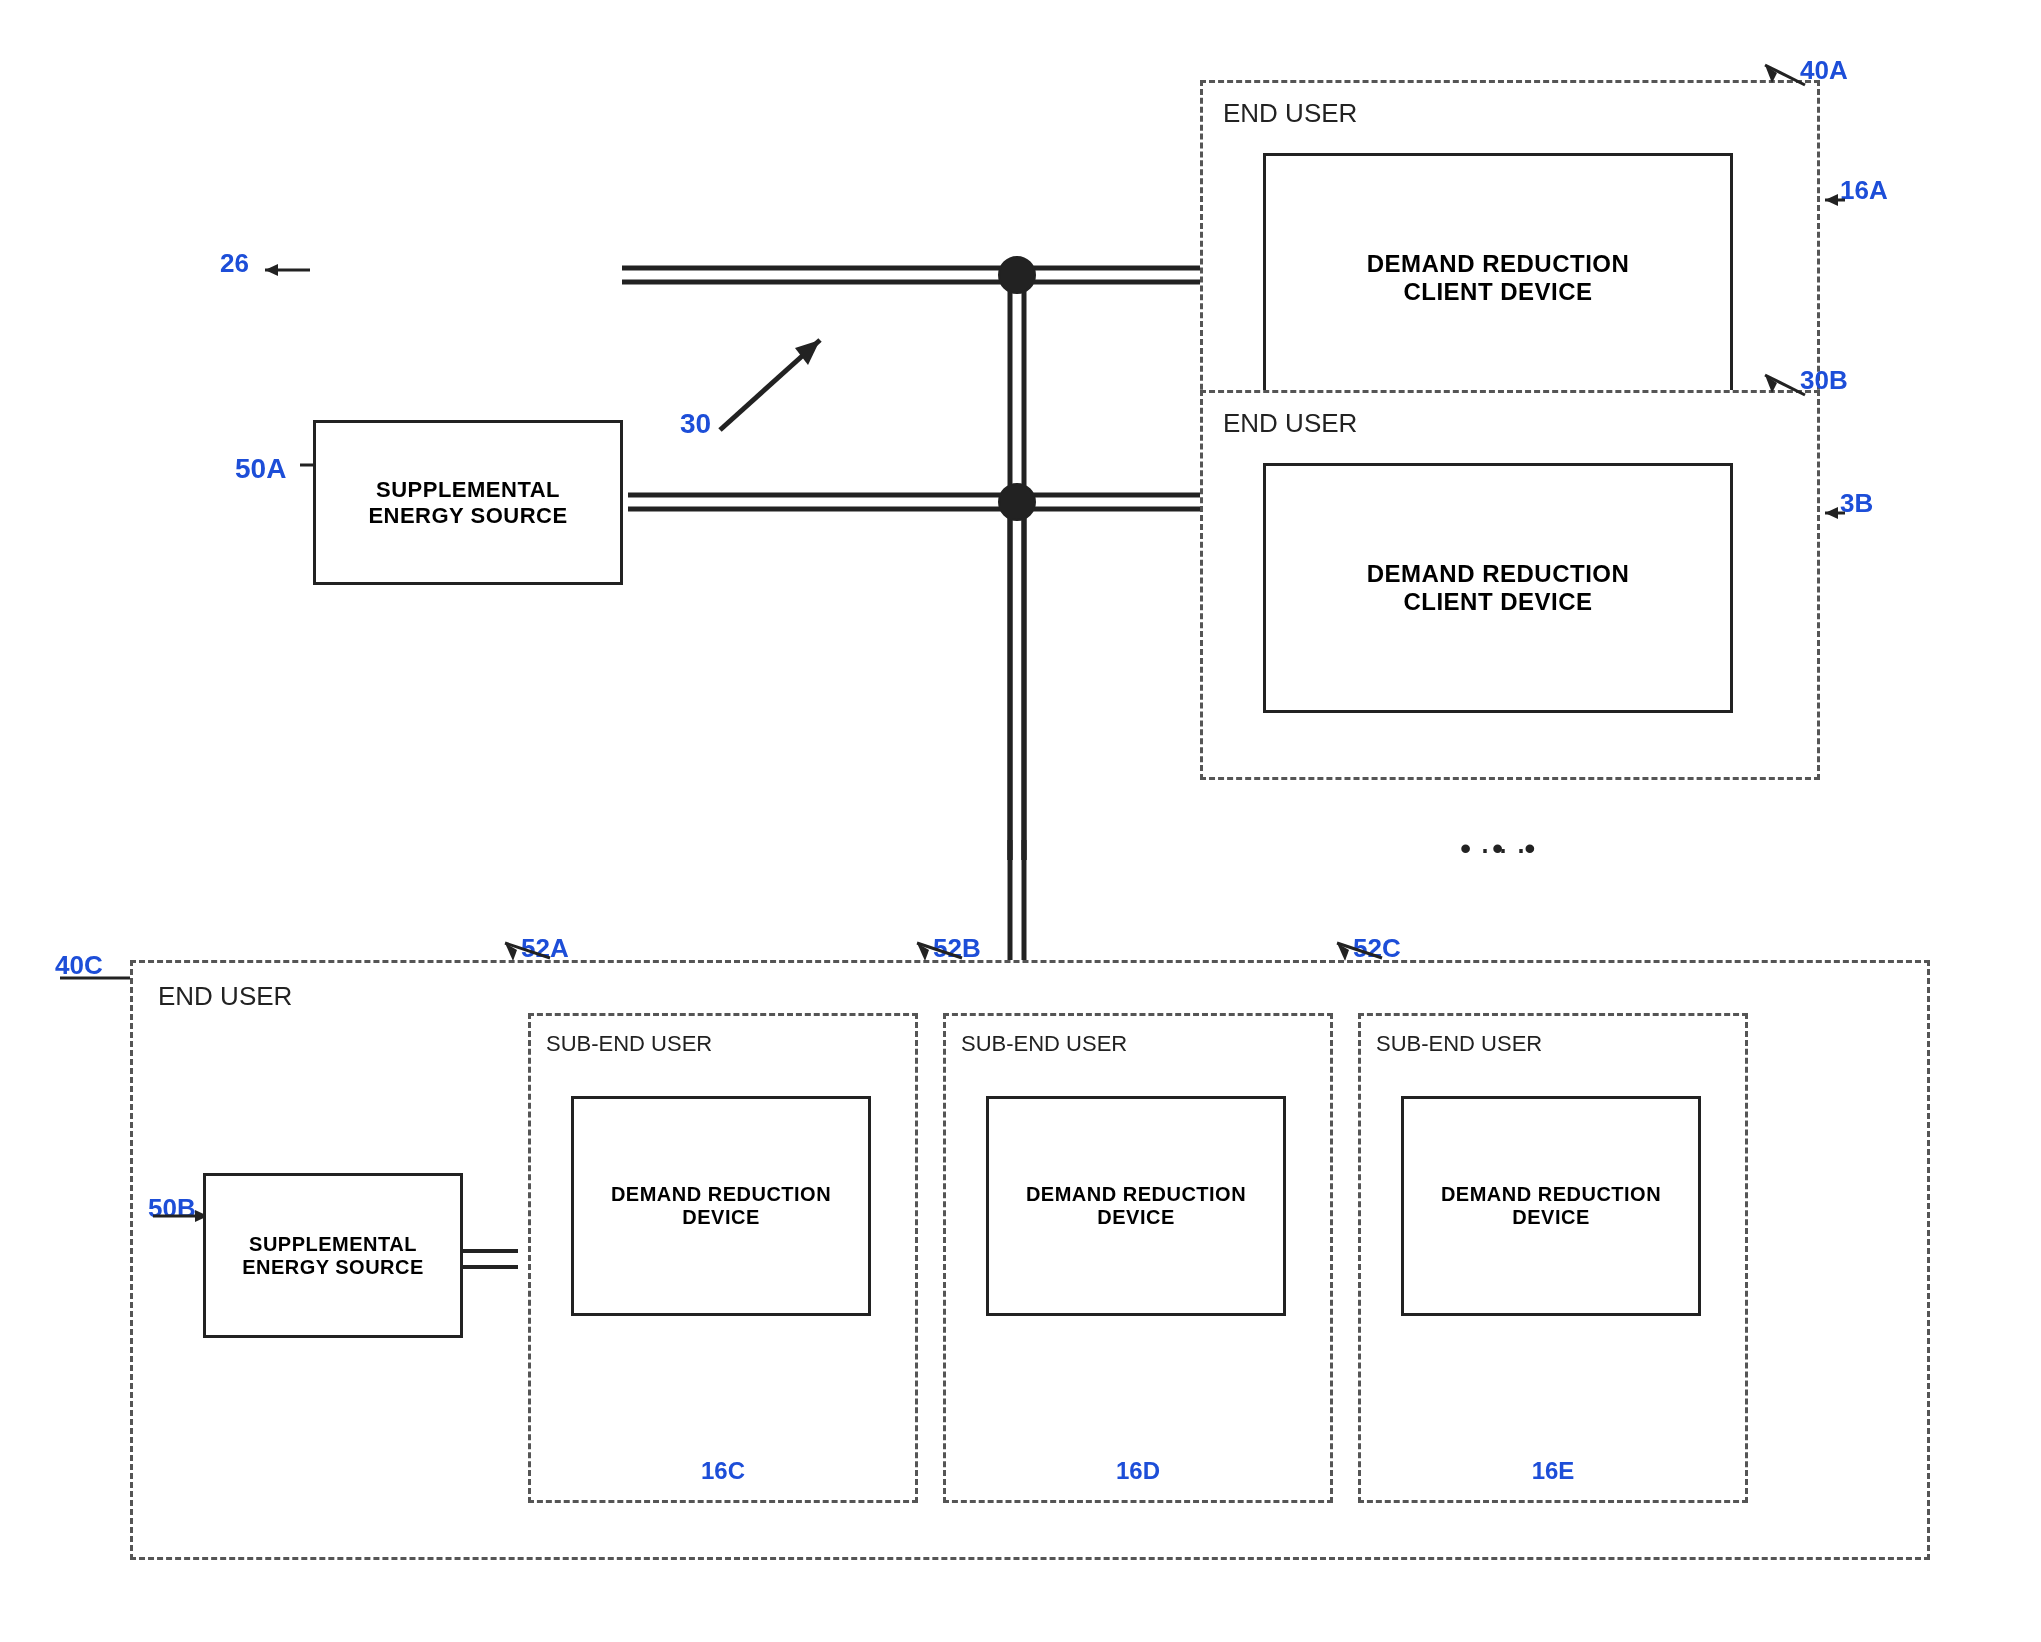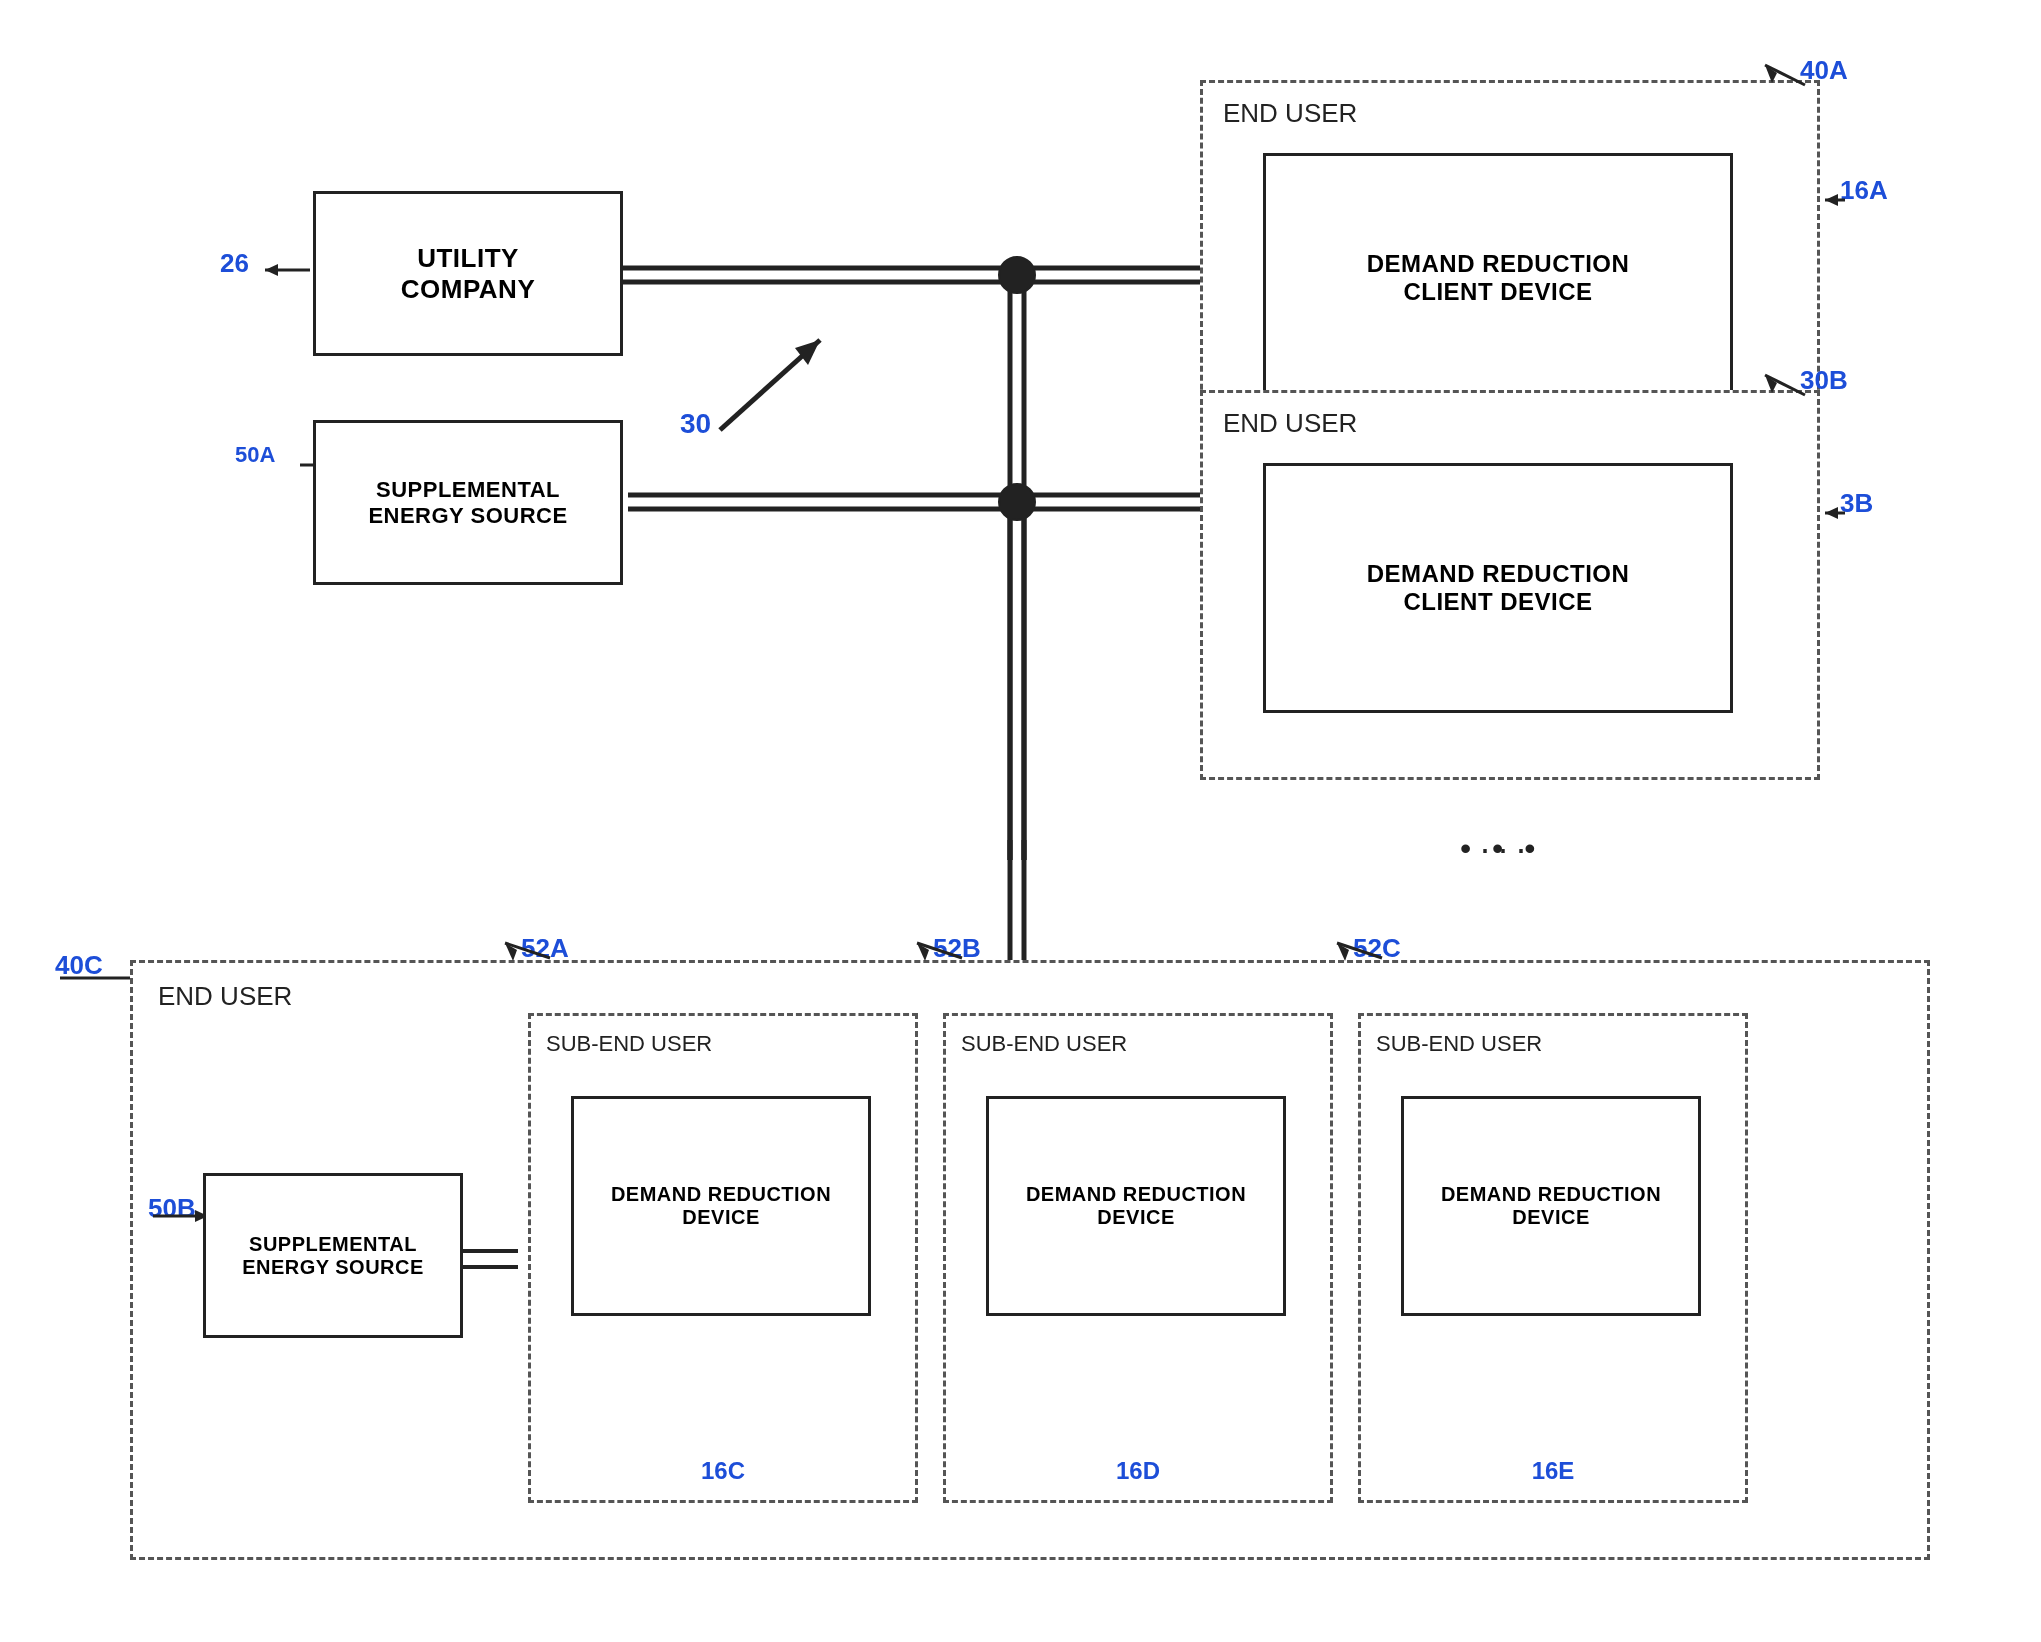--- a/index.html
+++ b/index.html
@@ -111,24 +111,20 @@
 
   </svg>
 
   <div class="label-bold" style="left:220px; top:248px; font-size:26px;">26</div>
 
   <svg style="position:absolute;left:260px;top:255px;width:60px;height:30px;">
     <line x1="50" y1="15" x2="5" y2="15" stroke="#222" stroke-width="3"></line>
     <polygon points="5,15 18,9 18,21" fill="#222"></polygon>
   </svg>
 
-  <div class="box" style="left:313px; top:191px; width:310px; height:165px; font-size:26px;">
-    <span style="white-space:pre-line;">UTILITY
-COMPANY</span>
-  </div>
 
   <div class="box-dashed" style="left:1200px; top:80px; width:620px; height:390px;">
     <span class="label" style="position:absolute; top:15px; left:20px; font-size:26px; font-weight:normal;">END USER</span>
 
     <div class="box" style="position:absolute; left:60px; top:70px; width:470px; height:250px; font-size:24px;">
       <span style="white-space:pre-line; text-align:center;">DEMAND REDUCTION<br>CLIENT DEVICE</span>
     </div>
   </div>
 
   <div class="label-bold" style="left:1800px; top:55px; font-size:26px;">40A</div>
@@ -156,21 +152,21 @@
     <line x1="55" y1="30" x2="15" y2="10" stroke="#222" stroke-width="3"></line>
     <polygon points="15,10 27,18 22,28" fill="#222"></polygon>
   </svg>
 
   <div class="label-bold" style="left:1840px; top:488px; font-size:26px;">3B</div>
   <svg style="position:absolute;left:1820px;top:498px;width:30px;height:30px;">
     <line x1="25" y1="15" x2="5" y2="15" stroke="#222" stroke-width="3"></line>
     <polygon points="5,15 18,9 18,21" fill="#222"></polygon>
   </svg>
 
-  <div class="label-bold" style="left:235px; top:442px; font-size:22px;">50A</div>
+  <div class="label-bold" style="left:235px; top:453px; font-size:28px;">50A</div>
   <svg style="position:absolute;left:295px;top:450px;width:60px;height:30px;">
     <line x1="5" y1="15" x2="50" y2="15" stroke="#222" stroke-width="3"></line>
     <polygon points="50,15 37,9 37,21" fill="#222"></polygon>
   </svg>
 
   <div class="box" style="left:313px; top:420px; width:310px; height:165px; font-size:22px;">
     <span style="white-space:pre-line; text-align:center;">SUPPLEMENTAL<br>ENERGY SOURCE</span>
   </div>
 
   <div class="label-bold" style="left:680px; top:408px; font-size:28px;">30</div>

